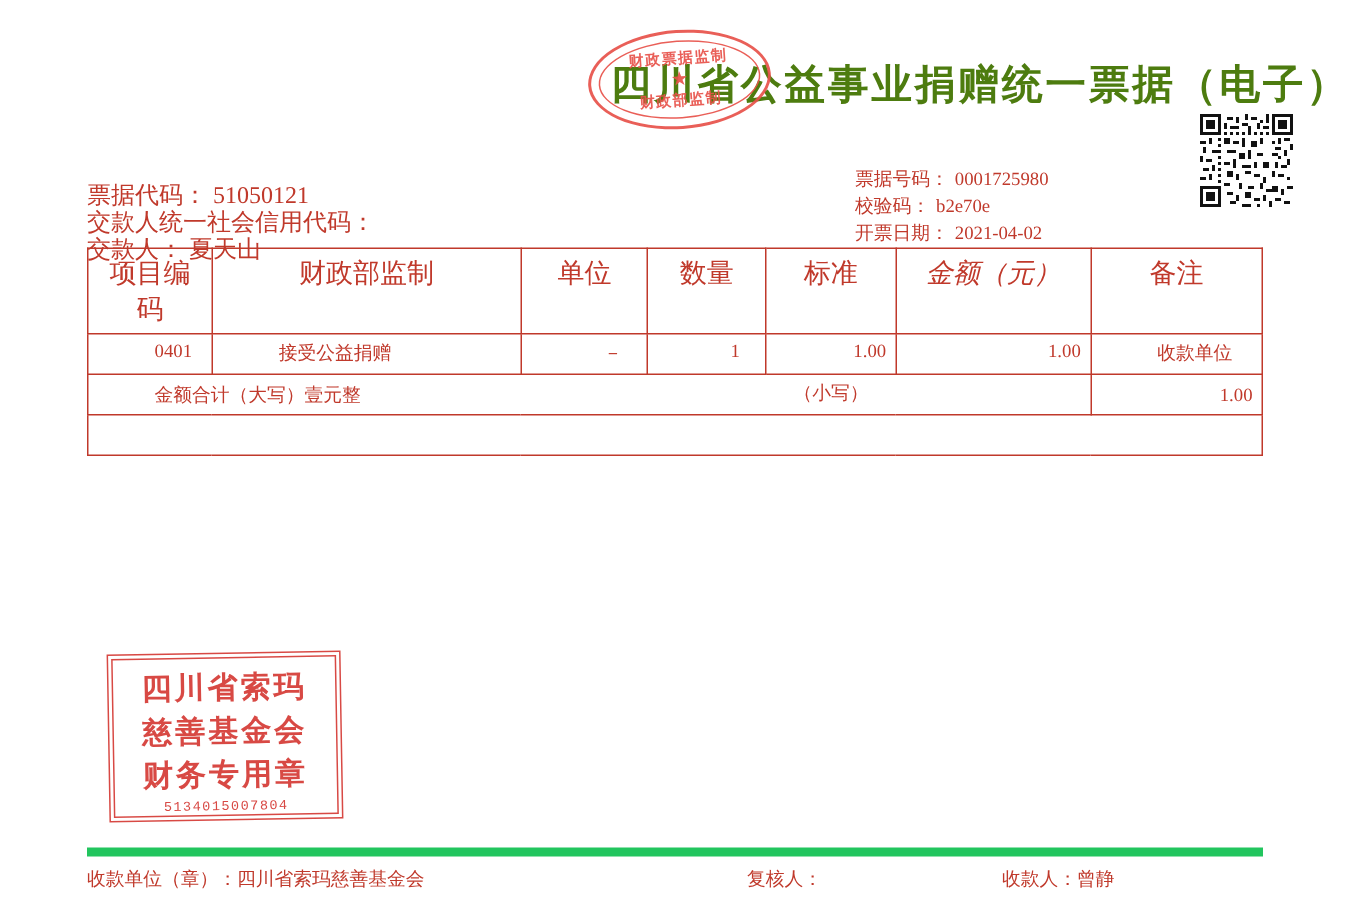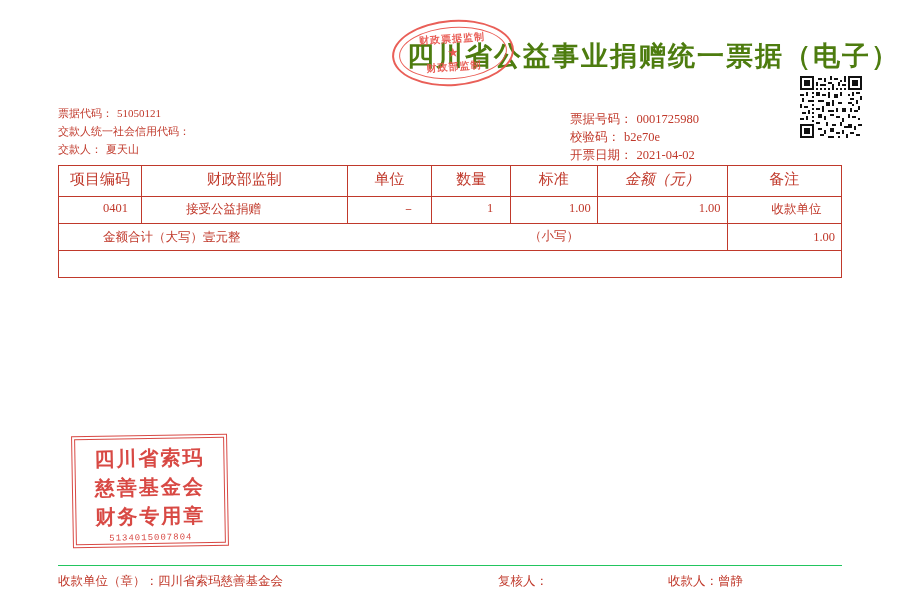--- a/index.html
+++ b/index.html
@@ -77,22 +77,22 @@
     left: 50%;
     top: 50%;
     transform: translate(-50%, -55%);
     font-size: 13px;
     line-height: 1;
   }
   
   .meta-left {
     position: absolute;
     left: 58px;
-    top: 104px;
-    font-size: 11px;
+    top: 122px;
+    font-size: 16px;
     line-height: 18px;
   }
   .meta-right {
     position: absolute;
     left: 570px;
     top: 110px;
     font-size: 12.5px;
     line-height: 18px;
   }
   .meta-row { white-space: nowrap; }
@@ -120,21 +120,21 @@
   }
   .tbl td, .tbl th {
     border: 1px solid #c0392b;
     padding: 4px 6px;
     font-weight: normal;
     vertical-align: top;
   }
   .tbl thead th {
     text-align: center;
     height: 22px;
-    font-size: 15px;
+    font-size: 18px;
   }
   .c-code  { width: 72px; }
   .c-name  { width: 236px; }
   .c-unit  { width: 78px; margin-top: 12px; }
   .c-qty   { width: 72px; }
   .c-std   { width: 78px; }
   .c-amt   { width: 134px; font-style: italic; }
   .c-note  { width: 114px; }
 
   .tbl tbody td { height: 18px; padding-left: 44px; }
@@ -190,21 +190,21 @@
     font-family: "Liberation Mono", "DejaVu Sans Mono", monospace;
   }
 
   
   .footer {
     position: absolute;
     left: 58px;
     top: 565px;
     width: 784px;
     font-size: 12.5px;
-    border-top: 1px solid #22c55e;
+    border-top: 6px solid #22c55e;
     padding-top: 7px;
   }
   .footer .f-row {
     display: flex;
   }
   .footer .f-a { width: 440px; }
   .footer .f-b { width: 170px; }
   .footer .f-c { width: 170px; }
 </style>
 </head>

